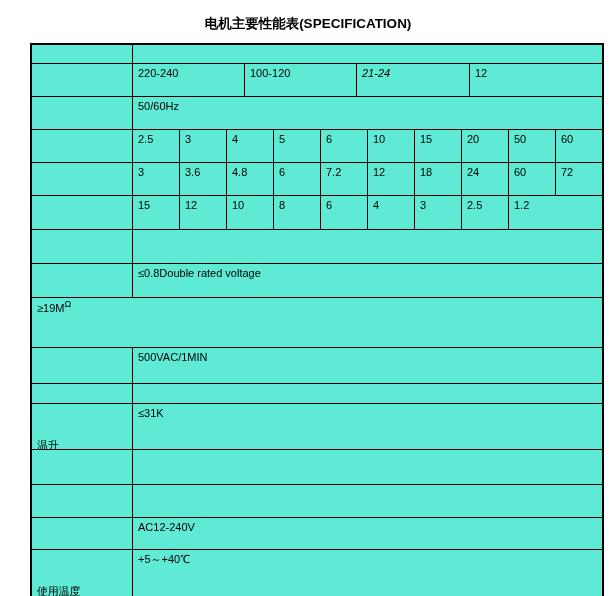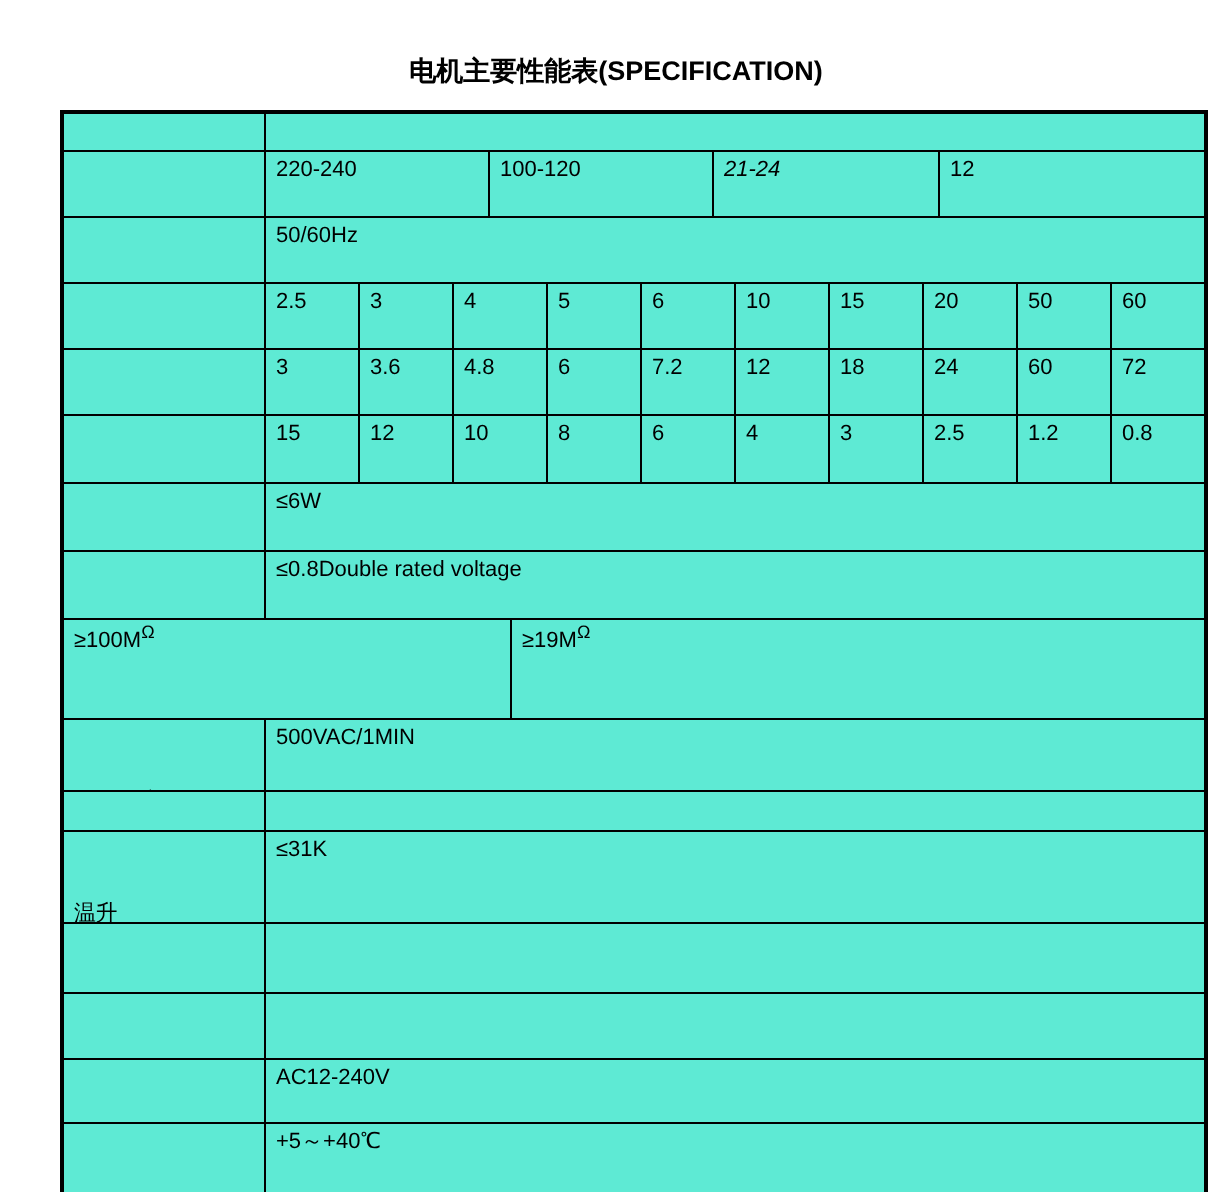--- a/index.html
+++ b/index.html
@@ -3,21 +3,21 @@
 <meta charset="utf-8">
 <style>
   html,body{margin:0;padding:0;background:#fff;}
   body{
     width:616px;height:596px;
     font-family:"Liberation Sans",sans-serif;
     color:#000;overflow:hidden;
   }
   .title{
     text-align:center;font-weight:bold;font-size:13.5px;
-    padding-top:28px;line-height:16px;
+    padding-top:16px;line-height:16px;
   }
   .spec-table{
     margin:11px 0 0 30px;width:574px;
     border:2px solid #000;box-sizing:border-box;
     background:#5eead4;
   }
   .row{display:flex;border-bottom:1px solid #000;box-sizing:border-box;}
   .row:last-child{border-bottom:none;}
   .lab{
     flex:0 0 101px;width:101px;border-right:1px solid #000;
@@ -129,47 +129,42 @@
     <div class="vals">
       <div class="cell c10">15</div>
       <div class="cell c10">12</div>
       <div class="cell c10">10</div>
       <div class="cell c10">8</div>
       <div class="cell c10">6</div>
       <div class="cell c10">4</div>
       <div class="cell c10">3</div>
       <div class="cell c10">2.5</div>
       <div class="cell c10">1.2</div>
-      <div class="cell cflex">0.8</div>
     </div>
   </div>
 
   <div class="row h34">
     <div class="lab">
       
       
     </div>
-    <div class="vals">
-      <div class="cell cflex">≤6W</div>
-    </div>
   </div>
 
   <div class="row h34">
     <div class="lab">
       
       
     </div>
     <div class="vals">
       <div class="cell cflex">≤0.8Double rated voltage</div>
     </div>
   </div>
 
   <div class="row h50">
     <div class="vals">
-      <div class="cell c2"><span>≥100M</span><sup class="ohm">Ω</sup></div>
       <div class="cell cflex"><span>≥19M</span><sup class="ohm">Ω</sup></div>
     </div>
   </div>
 
   <div class="row h36">
     <div class="lab">
       <div>绝缘强度</div>
       
     </div>
     <div class="vals">

